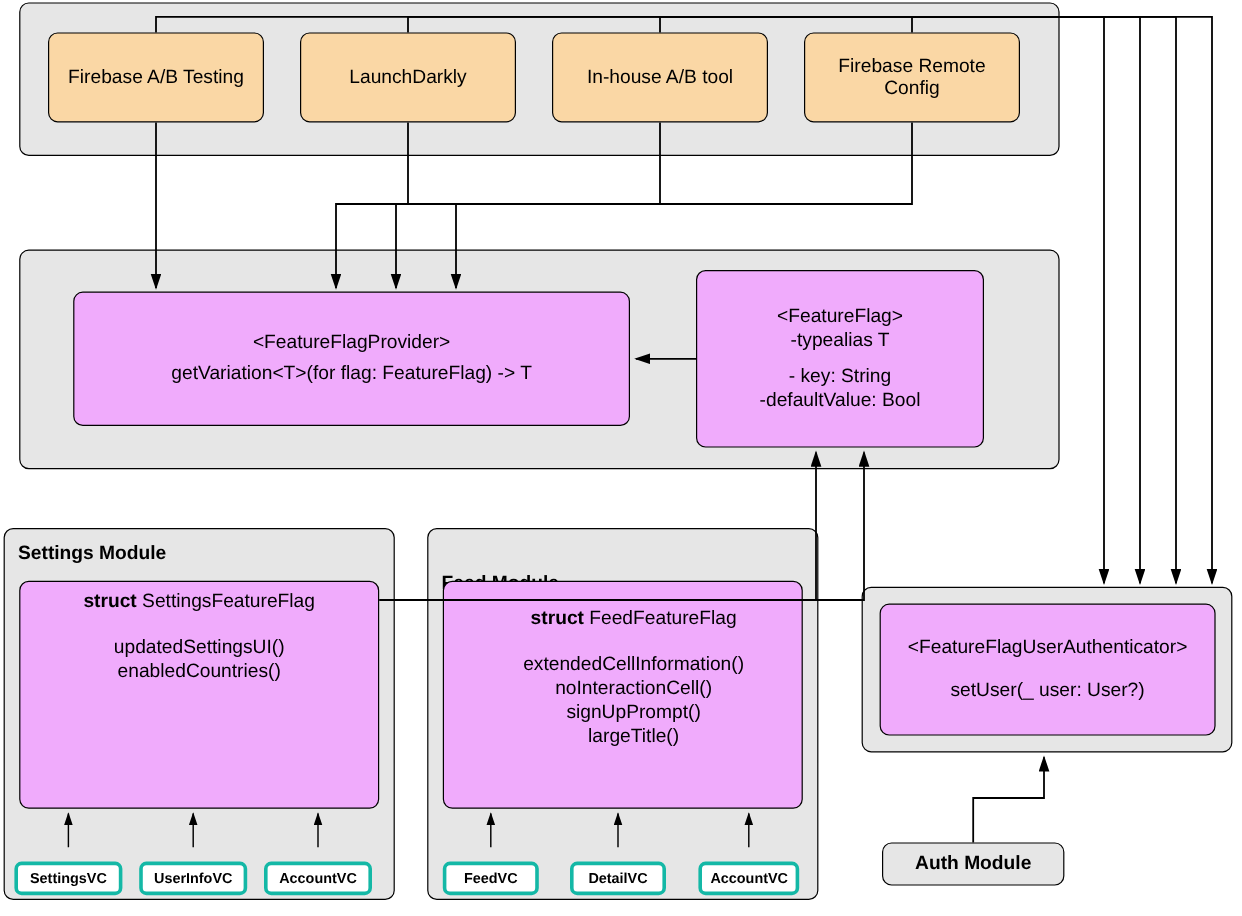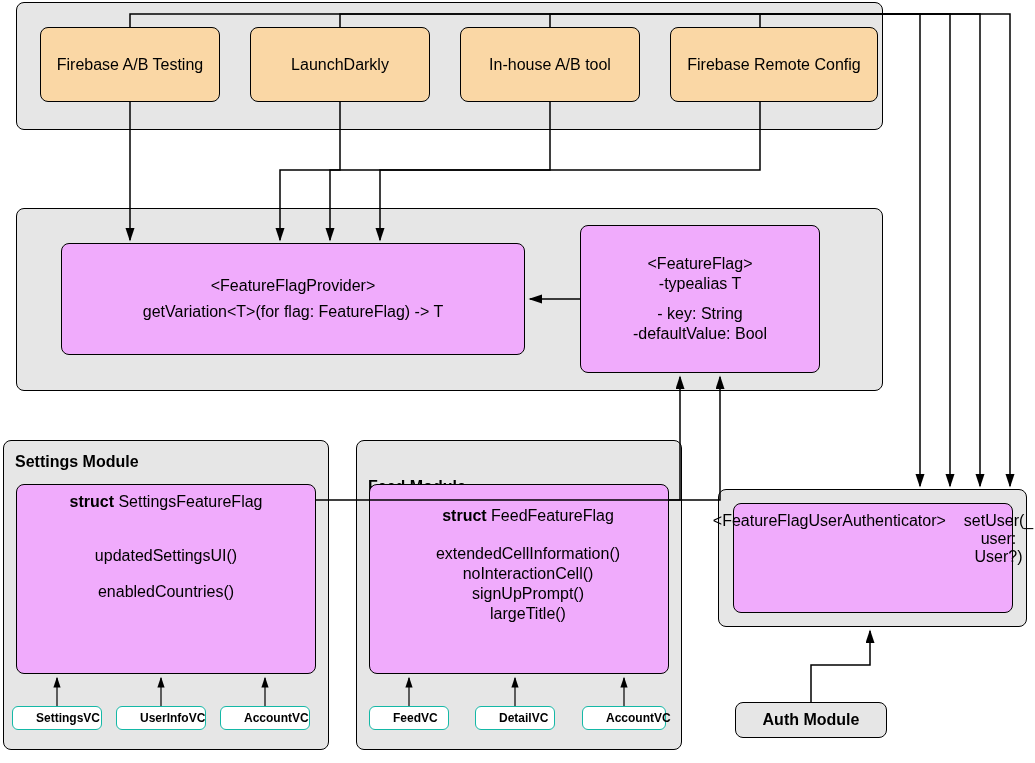--- a/index.html
+++ b/index.html
@@ -35,26 +35,27 @@
     background: #f0abfc;
     border: 1px solid #000;
     border-radius: 8px;
     text-align: center;
     font-size: 16px;
     padding: 8px 4px;
   }
   .box-white-small {
     position: absolute;
     background: #ffffff;
-    border: 1px solid #14b8a6;
+    border: 3px solid #14b8a6;
     border-radius: 6px;
     text-align: center;
     font-size: 12px;
-    padding: 4px 23px;
+    padding: 4px 7px;
     font-weight: bold;
+    margin-top: 12px;
   }
   .module-label {
     position: absolute;
     font-weight: bold;
     font-size: 16px;
   }
   svg.arrows {
     position: absolute;
     top: 0; left: 0;
     width: 1035px;
@@ -69,21 +70,21 @@
 
 <div class="box-orange" style="left:40px; top:27px; width:180px; height:75px;">
   <span>Firebase A/B Testing</span>
 </div>
 <div class="box-orange" style="left:250px; top:27px; width:180px; height:75px;">
   <span>LaunchDarkly</span>
 </div>
 <div class="box-orange" style="left:460px; top:27px; width:180px; height:75px;">
   <span>In-house A/B tool</span>
 </div>
-<div class="box-orange" style="left:670px; top:27px; width:208px; height:75px;">
+<div class="box-orange" style="left:670px; top:27px; width:180px; height:75px;">
   <span>Firebase Remote Config</span>
 </div>
 
 <div class="panel" style="left:16px; top:208px; width:867px; height:183px;"></div>
 
 <div class="box-white" style="left:61px; top:243px; width:464px; height:112px; display:flex; flex-direction:column; justify-content:center; gap:8px;">
   <div>&lt;FeatureFlagProvider&gt;</div>
   <div>getVariation&lt;T&gt;(for flag: FeatureFlag) -&gt; T</div>
 </div>
 
@@ -91,21 +92,21 @@
   <div>&lt;FeatureFlag&gt;</div>
   <div>-typealias T</div>
   <div style="height:8px;"></div>
   <div>- key: String</div>
   <div>-defaultValue: Bool</div>
 </div>
 
 <div class="panel" style="left:3px; top:440px; width:326px; height:310px;"></div>
 <div class="module-label" style="left:15px; top:453px;">Settings Module</div>
 
-<div class="box-white" style="left:16px; top:484px; width:300px; height:190px; display:flex; flex-direction:column; justify-content:flex-start; gap:18px;">
+<div class="box-white" style="left:16px; top:484px; width:300px; height:190px; display:flex; flex-direction:column; justify-content:flex-start; gap:2px;">
   <div style="margin-bottom:18px;">
     <b>struct</b><span> SettingsFeatureFlag</span>
   </div>
   <div>updatedSettingsUI()</div>
   <div>enabledCountries()</div>
 </div>
 
 <div class="box-white-small" style="left:12px; top:706px; width:90px;">
   <span>SettingsVC</span>
 </div>
@@ -133,21 +134,21 @@
   <span>FeedVC</span>
 </div>
 <div class="box-white-small" style="left:475px; top:706px; width:80px;">
   <span>DetailVC</span>
 </div>
 <div class="box-white-small" style="left:582px; top:706px; width:84px;">
   <span>AccountVC</span>
 </div>
 
 <div class="panel" style="left:718px; top:489px; width:309px; height:138px;"></div>
-<div class="box-white" style="left:733px; top:503px; width:280px; height:110px; display:flex; flex-direction:row; justify-content:center; gap:18px;">
+<div class="box-white" style="left:733px; top:503px; width:280px; height:110px; display:flex; flex-direction:column; justify-content:center; gap:18px;">
   <div>&lt;FeatureFlagUserAuthenticator&gt;</div>
   <div>setUser(_ user: User?)</div>
 </div>
 
 <div class="panel" style="left:735px; top:702px; width:152px; height:36px; display:flex; align-items:center; justify-content:center;">
   <span class="module-label" style="position:static;">Auth Module</span>
 </div>
 
 <svg class="arrows">
   <defs>

